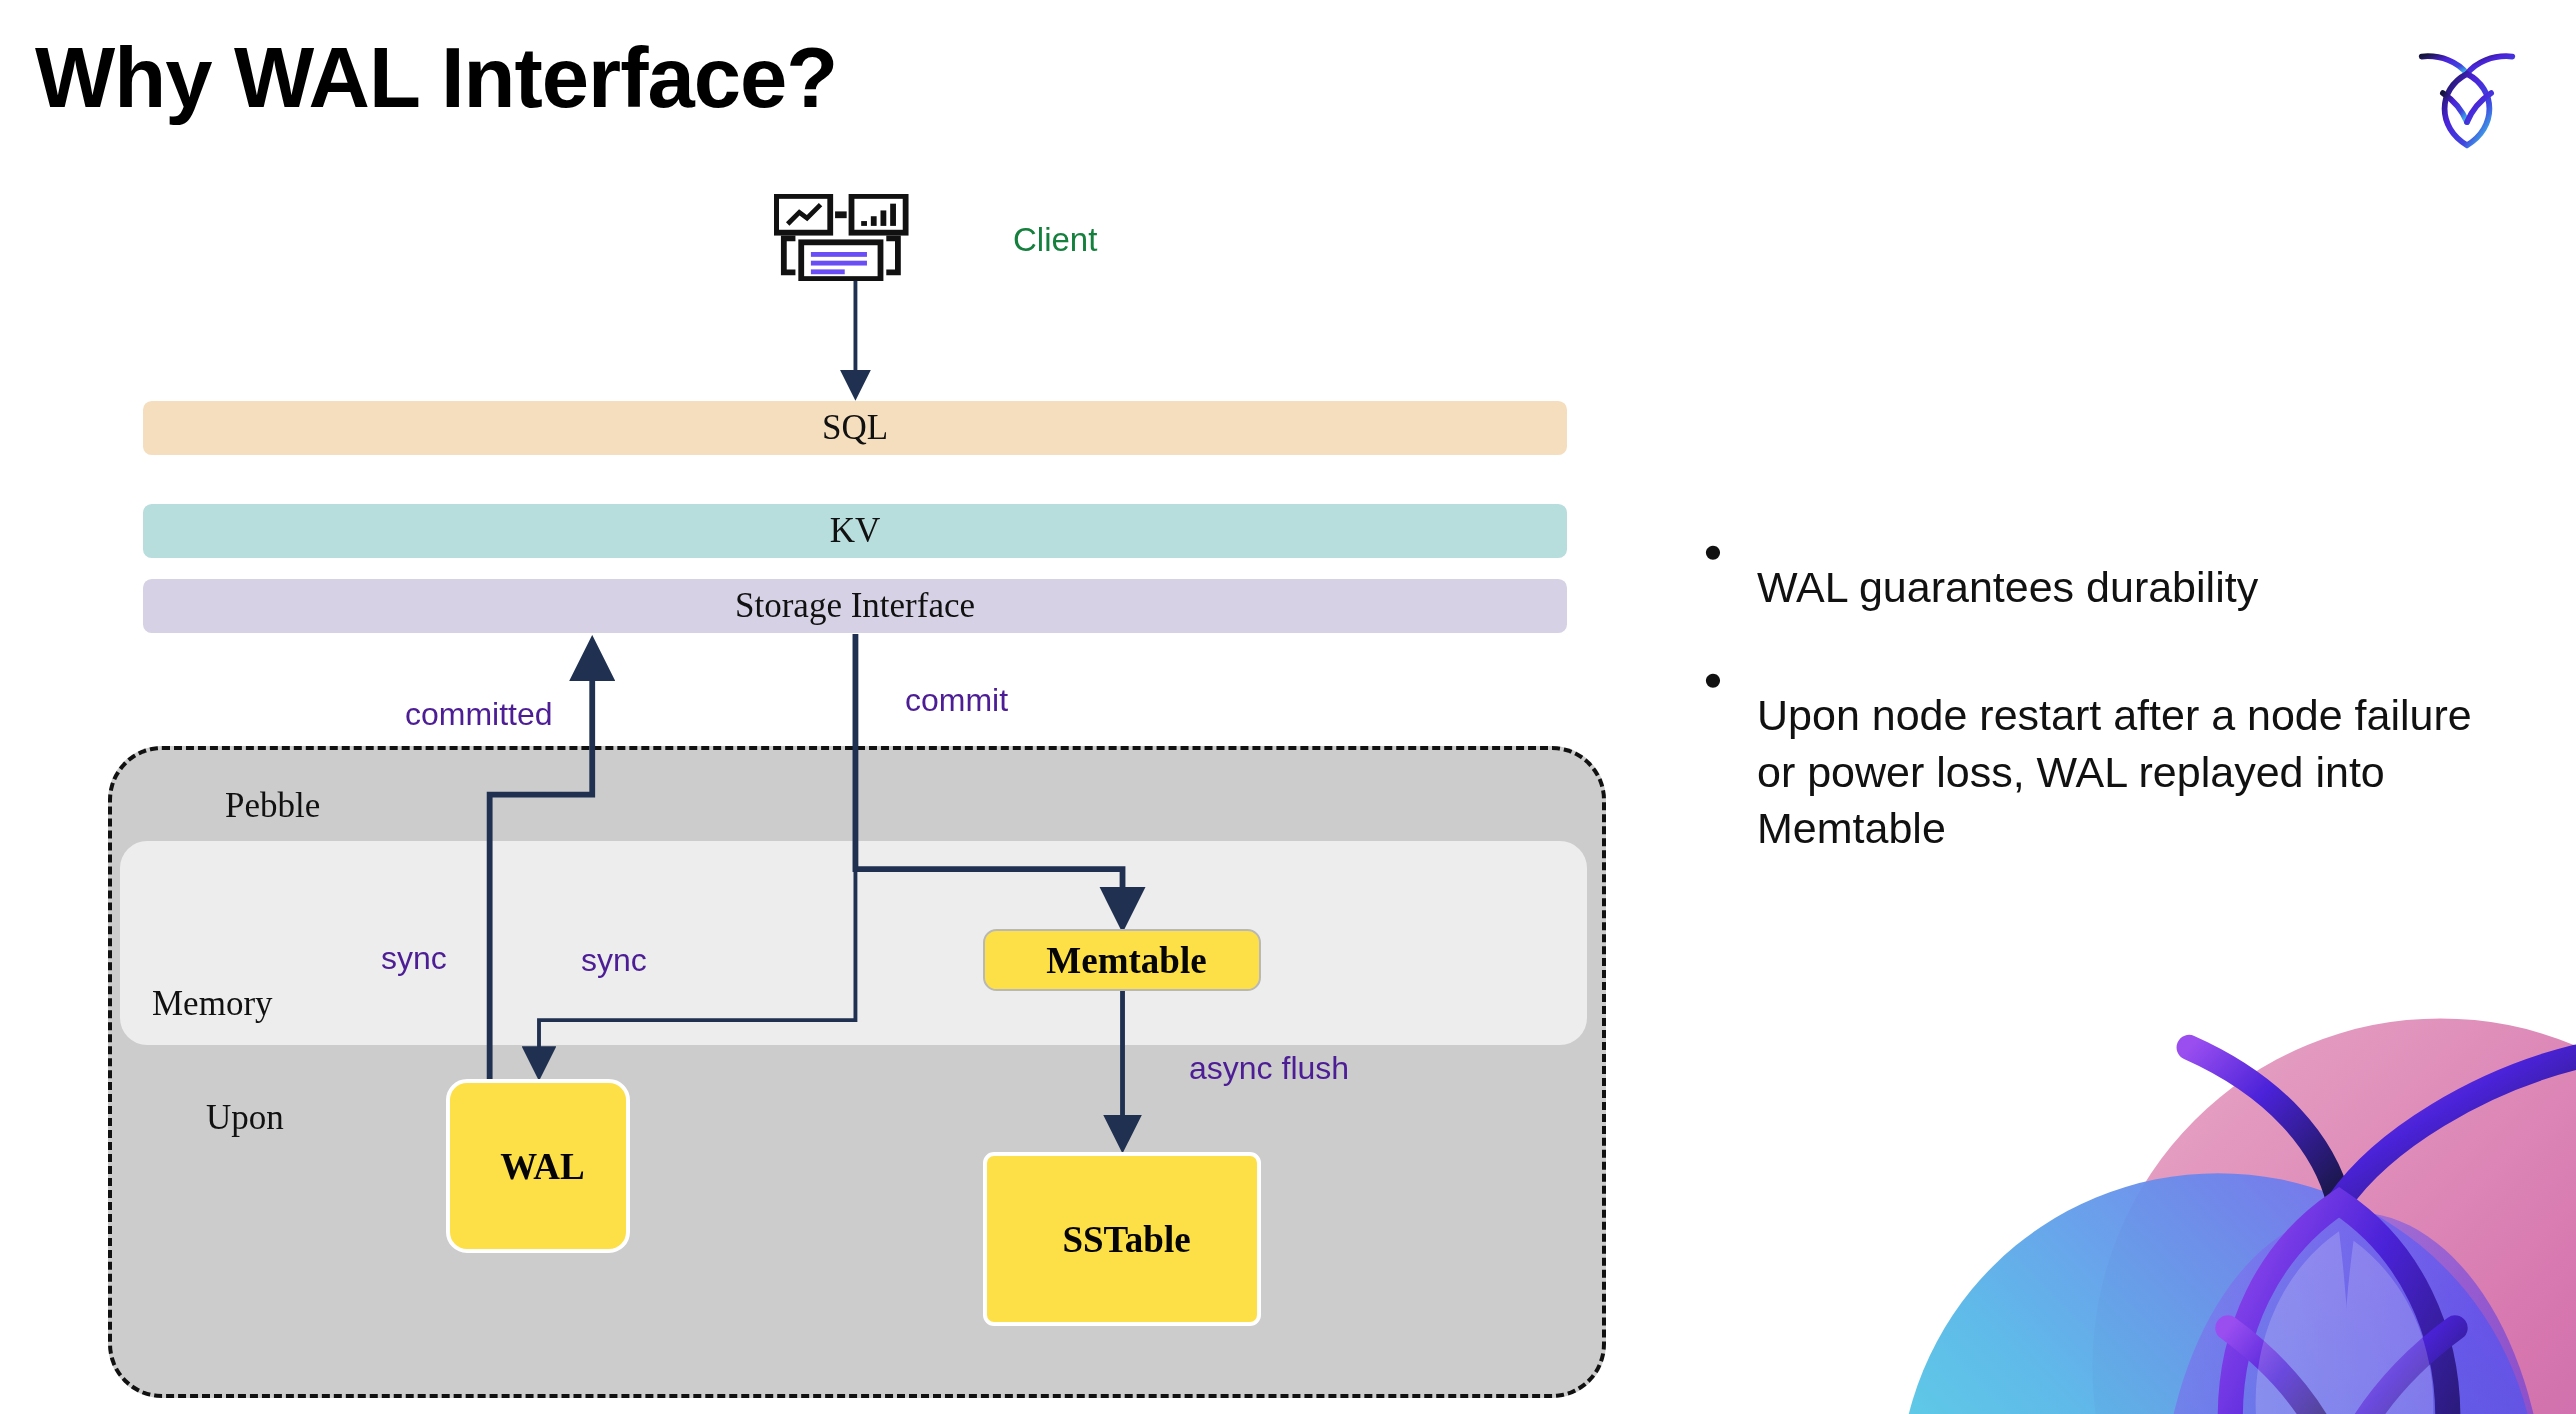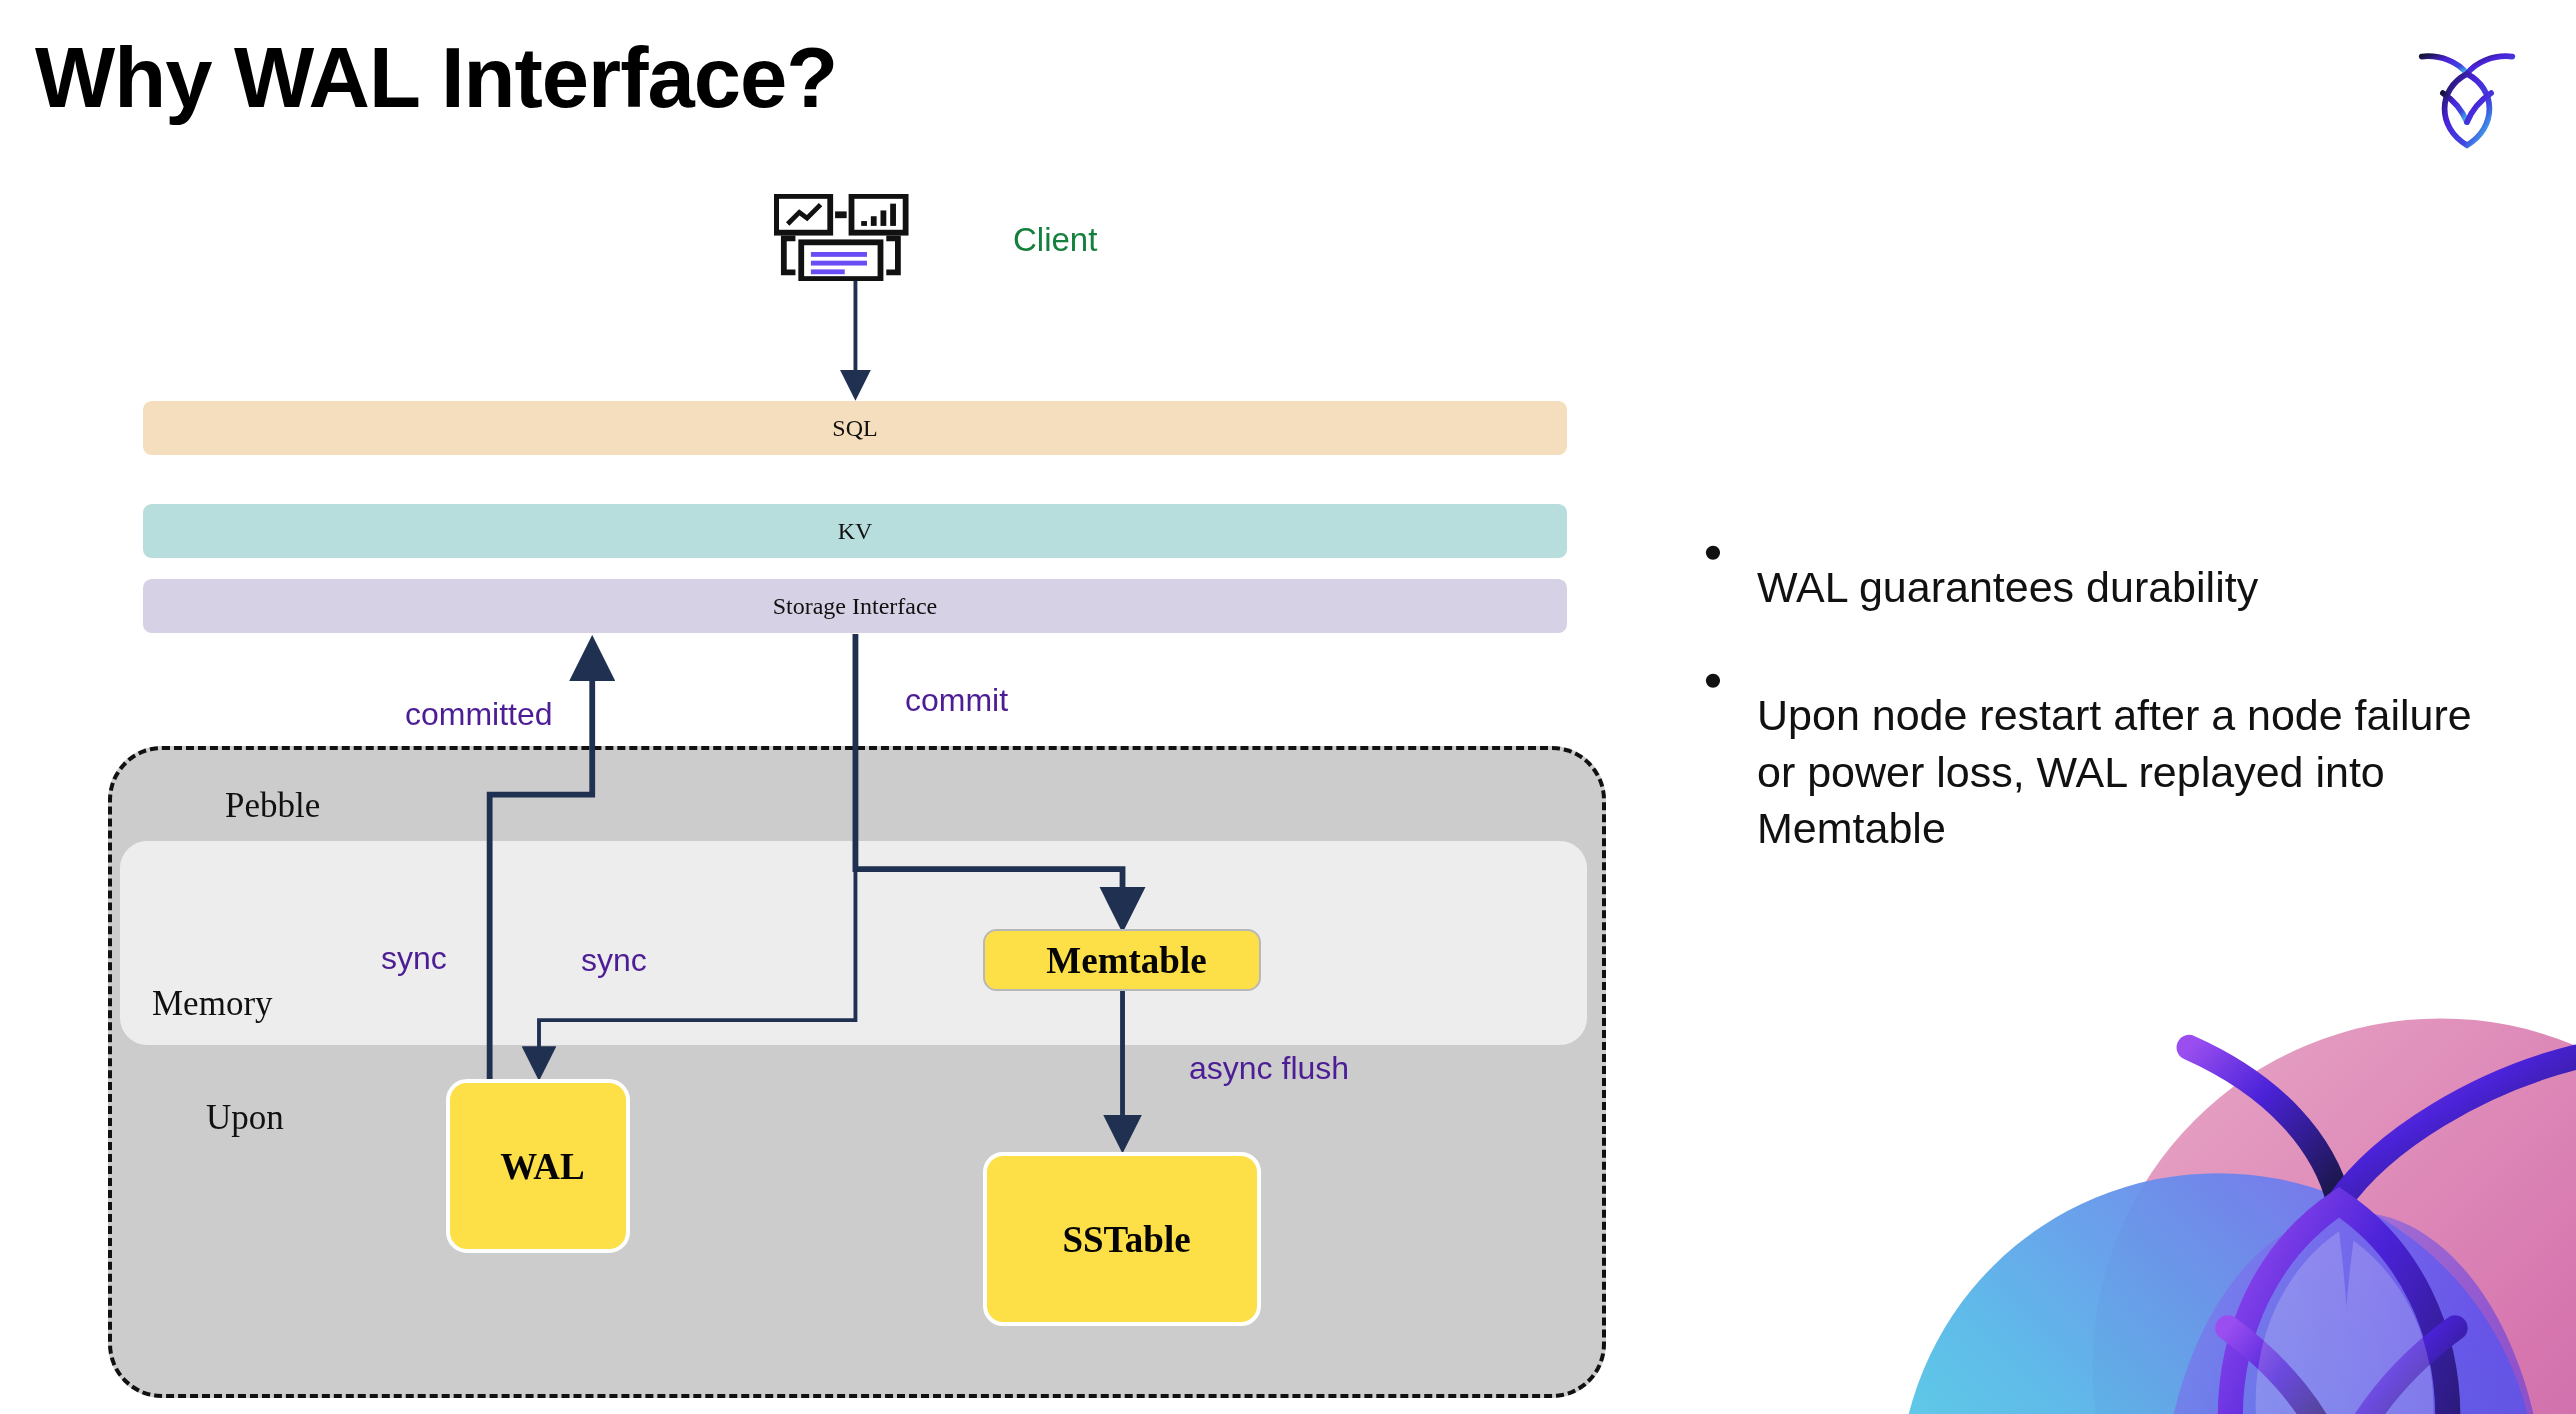--- a/index.html
+++ b/index.html
@@ -71,21 +71,21 @@
   .layer-bar {
     position: absolute;
     left: 143px;
     width: 1424px;
     height: 54px;
     border-radius: 8.7px;
     display: flex;
     align-items: center;
     justify-content: center;
     font-family: "Liberation Serif", serif;
-    font-size: 24px;
+    font-size: 35px;
     color: #111111;
   }
   #layer-sql  { top: 401px; background: #f5debd; }
   #layer-kv   { top: 504px; background: #b7dddd; }
   #layer-si   { top: 579px; background: #d6d1e4; }
 
   
   #pebble-container {
     position: absolute;
     left: 108px;
@@ -157,21 +157,21 @@
     left: 446px; top: 1079px;
     width: 184px; height: 174px;
     border: 4.8px solid #ffffff;
     border-radius: 21px;
     font-size: 37px;
   }
   #node-sstable {
     left: 983px; top: 1152px;
     width: 278px; height: 174px;
     border: 4.8px solid #ffffff;
-    border-radius: 20px;
+    border-radius: 11px;
     font-size: 37px;
   }
 
   
   .edge-label {
     position: absolute;
     font-family: "Liberation Sans", sans-serif;
     font-size: 32px;
     color: #4c1d95;
     white-space: nowrap;

